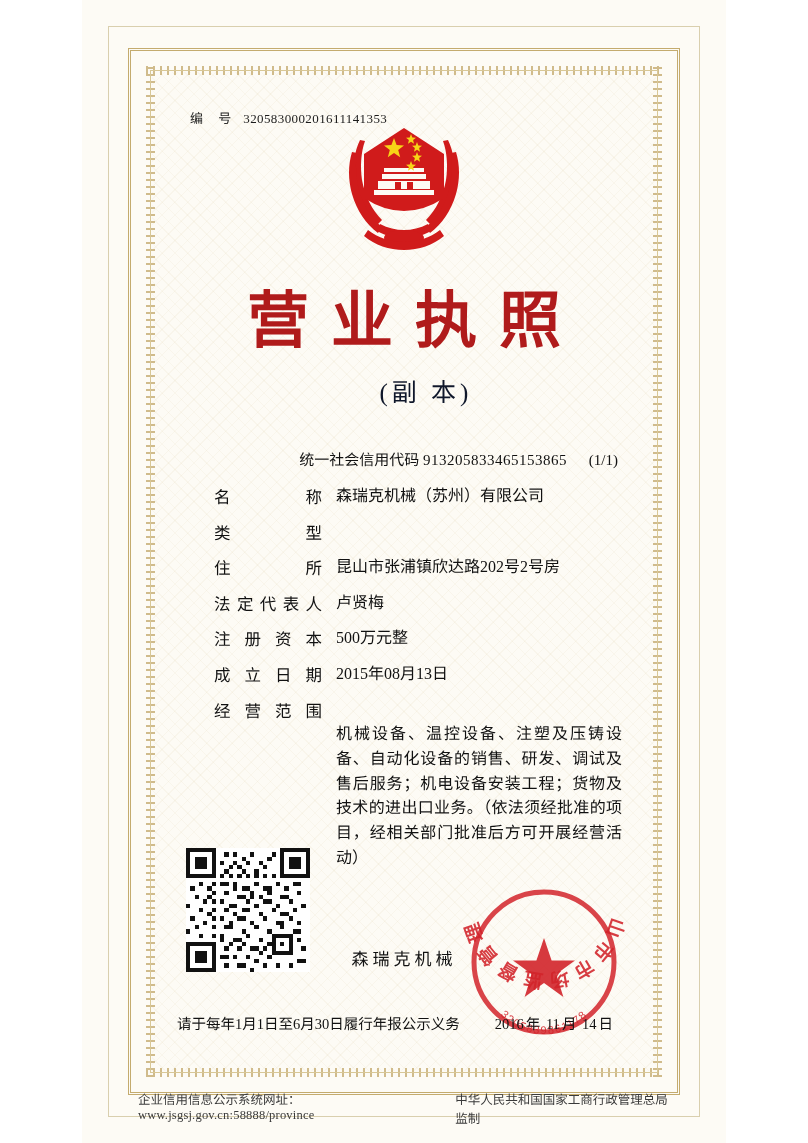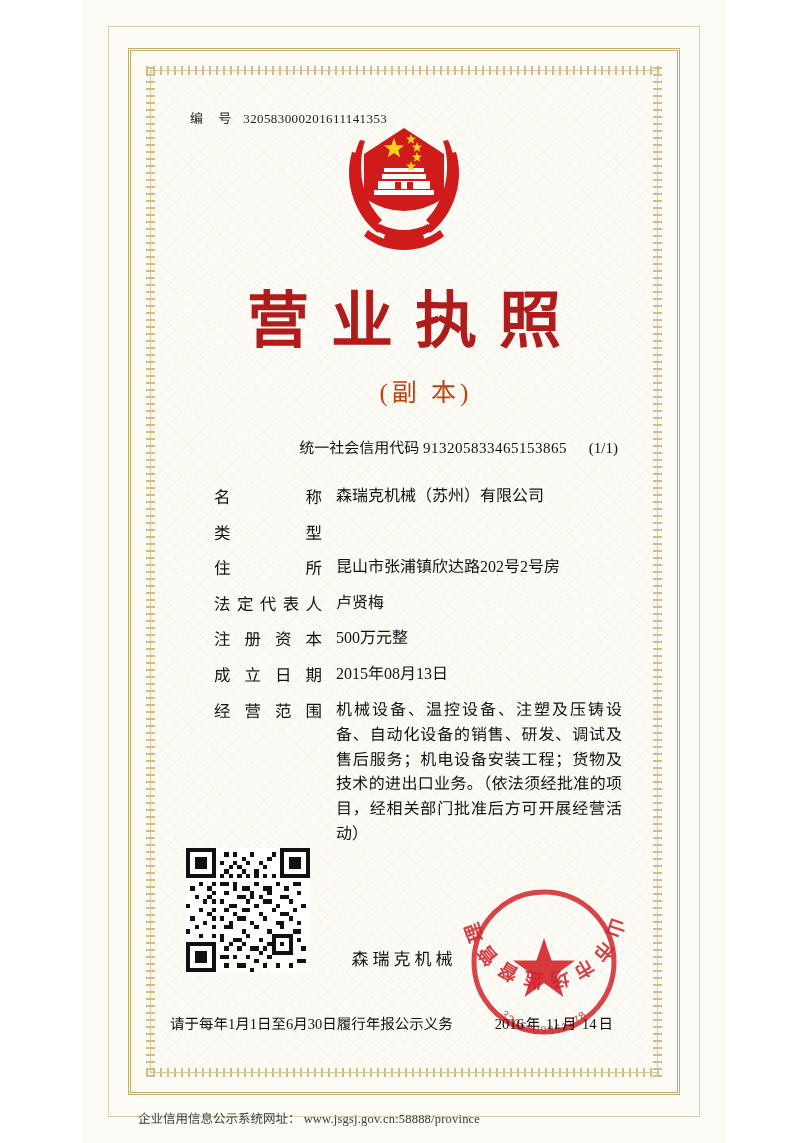--- a/index.html
+++ b/index.html
@@ -107,29 +107,29 @@
     color: #b01b1b;
     font-family: "Liberation Serif", "DejaVu Serif", serif;
   }
   .subtitle {
     position: absolute;
     top: 372px;
     left: 0;
     width: 100%;
     text-align: center;
     font-size: 25px;
-    color: #c2410c;
+    color: #0f172a;
     letter-spacing: 4px;
     padding-left: 22px;
   }
 
   .credit-line {
     position: absolute;
     right: 108px;
-    top: 436px;
+    top: 448px;
     font-size: 15px;
     color: #111;
     white-space: nowrap;
   }
   .credit-line .code { letter-spacing: .5px; }
   .credit-line .pages { margin-left: 18px; }
 
   .fields {
     position: absolute;
     left: 132px;
@@ -152,20 +152,21 @@
   }
   .field-value {
     font-size: 16px;
     color: #111;
     line-height: 1.55;
     padding-left: 14px;
     flex: 1;
   }
   .field-value.multi {
     text-align: justify;
+    margin-top: 24px;
   }
 
   
   .qr {
     position: absolute;
     left: 104px;
     top: 848px;
     width: 124px;
     height: 124px;
   }
@@ -184,21 +185,21 @@
   .seal {
     position: absolute;
     right: 96px;
     top: 876px;
     width: 172px;
     height: 172px;
   }
 
   .notice {
     position: absolute;
-    left: 88px;
+    left: 95px;
     top: 1012px;
     font-size: 14.5px;
     color: #111;
   }
   .date-line {
     position: absolute;
     right: 112px;
     top: 1012px;
     font-size: 14.5px;
     color: #111;
@@ -492,15 +493,16 @@
     <span>2016</span><span>年</span>
     <span>11</span><span>月</span>
     <span>14</span><span>日</span>
   </div>
 
   <div class="footer">
     <div>
       <span>企业信用信息公示系统网址：</span>
       <span class="url">www.jsgsj.gov.cn:58888/province</span>
     </div>
+    <div>中华人民共和国国家工商行政管理总局监制</div>
   </div>
 
 </div>
 
 </body></html>

